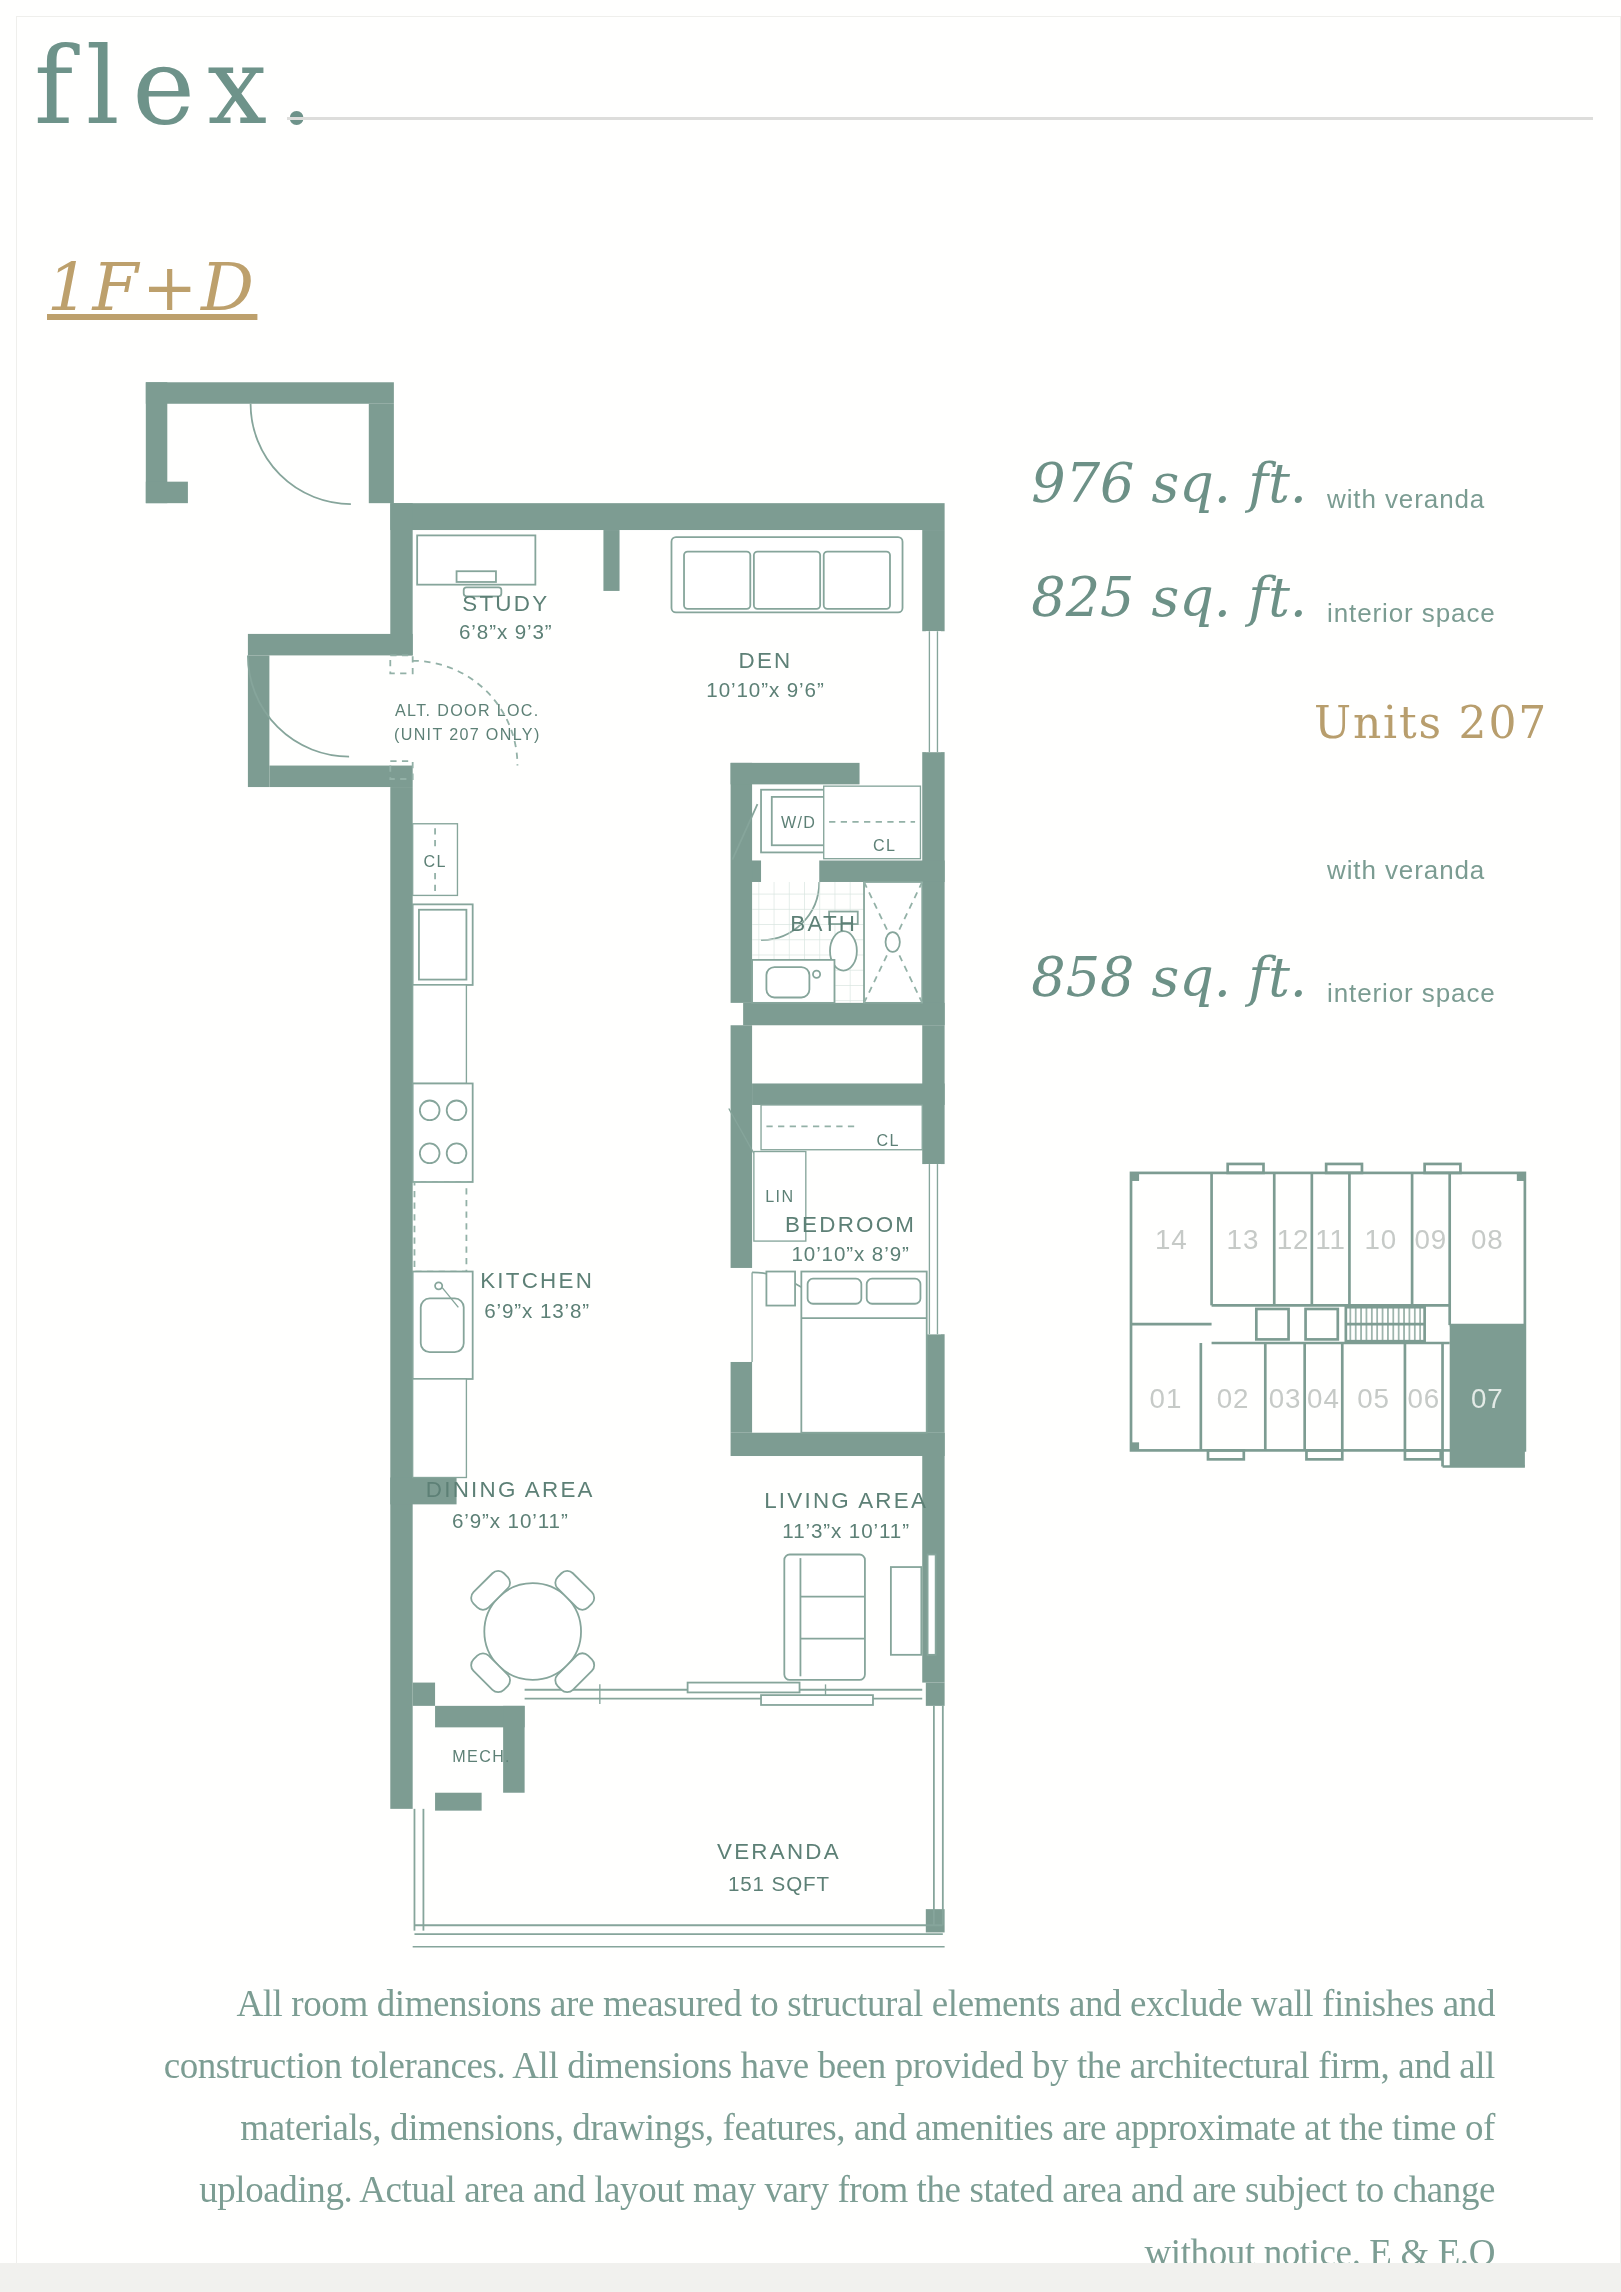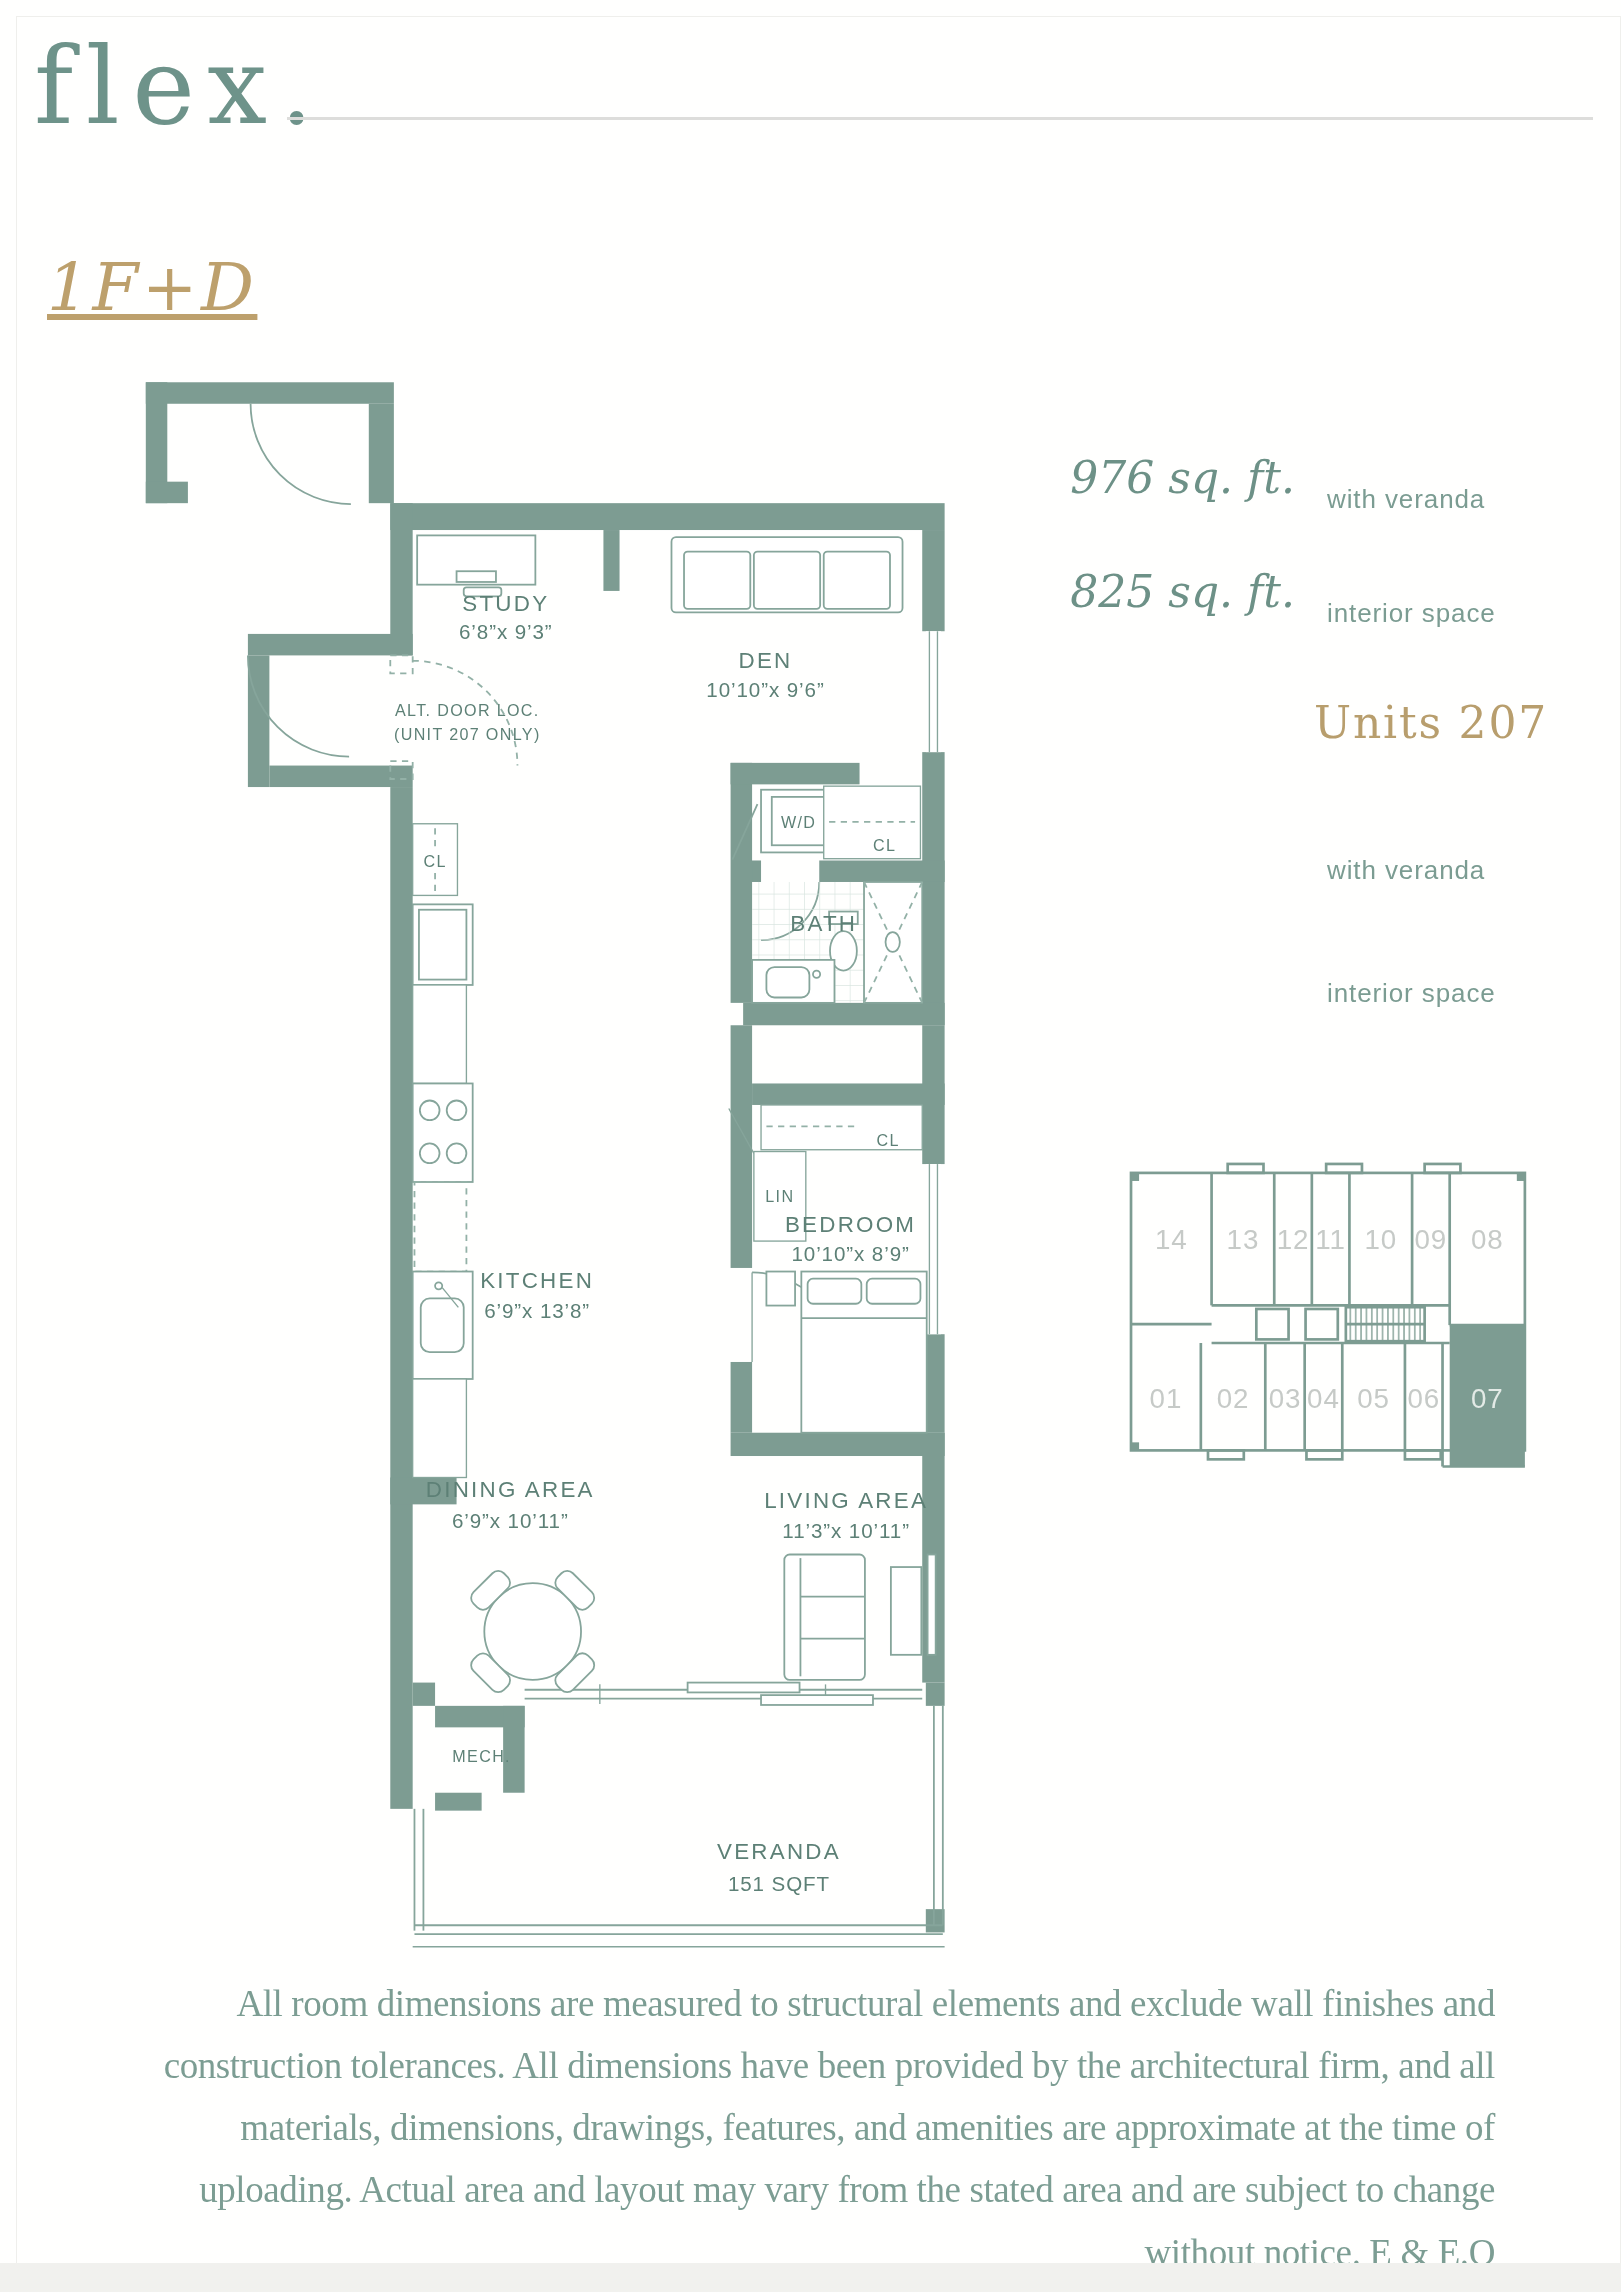--- a/index.html
+++ b/index.html
@@ -8,22 +8,22 @@
   .page-border{position:absolute;left:16px;top:16px;right:16px;bottom:16px;
         border:1.8px solid #efefec;pointer-events:none;}
   .bottom-strip{position:absolute;left:0;top:2263px;width:1622px;height:29.6px;background:#f1f1ee;}
 
   .logo{position:absolute;left:34px;top:25px;font-family:"DejaVu Serif",serif;
         font-size:106px;font-weight:400;color:#6e938a;letter-spacing:12.5px;}
   .rule{position:absolute;left:287px;top:117px;width:1306px;height:2.7px;background:#dddddb;}
   .plan-name{position:absolute;left:47px;top:249px;font-family:"DejaVu Serif",serif;
         font-style:italic;font-size:66px;color:#bda06c;letter-spacing:3.6px;text-decoration:underline;}
 
-  .area-num{position:absolute;right:342px;font-family:"DejaVu Serif",serif;font-style:italic;
-        font-size:44px;color:#6d9187;white-space:nowrap;}
+  .area-num{position:absolute;right:330px;font-family:"DejaVu Serif",serif;font-style:italic;
+        font-size:54px;color:#6d9187;white-space:nowrap;}
   .area-label{position:absolute;left:1327px;font-size:26px;color:#7b9c92;letter-spacing:0.9px;white-space:nowrap;}
   .units{position:absolute;right:89px;font-family:"DejaVu Serif",serif;font-size:44px;
         color:#b89e6d;letter-spacing:1.8px;white-space:nowrap;}
 
   .disclaimer{position:absolute;left:125px;top:1936px;width:1370px;text-align:right;
         font-family:"Liberation Serif",serif;font-size:37px;line-height:1.68;color:#7c9d93;
         letter-spacing:-0.4px;}
 
   svg{position:absolute;overflow:visible;}
   .w{fill:#7d9c92;}
@@ -52,20 +52,21 @@
   <div class="rule"></div>
   <div class="plan-name">1F+D</div>
 
   <div class="area-num" style="top:452px">976 sq. ft.</div>
   <div class="area-label" style="top:484px">with veranda</div>
   <div class="area-num" style="top:566px">825 sq. ft.</div>
   <div class="area-label" style="top:598px">interior space</div>
   <div class="units" style="top:697px">Units 207</div>
 
   <div class="area-label" style="top:855px">with veranda</div>
+  <div class="area-num" style="top:946px">858 sq. ft.</div>
   <div class="area-label" style="top:978px">interior space</div>
 
   <svg style="left:134px;top:376px" width="869" height="1603" viewBox="0 0 970 1790">
     <defs>
       <pattern id="tile" width="17" height="17" patternUnits="userSpaceOnUse">
         <path d="M17 0H0V17" fill="none" stroke="#d9e5e0" stroke-width="1.5"></path>
       </pattern>
       <pattern id="hatch" width="6" height="40" patternUnits="userSpaceOnUse">
         <path d="M3 0V40" fill="none" stroke="#7d9c92" stroke-width="1.6"></path>
       </pattern>

